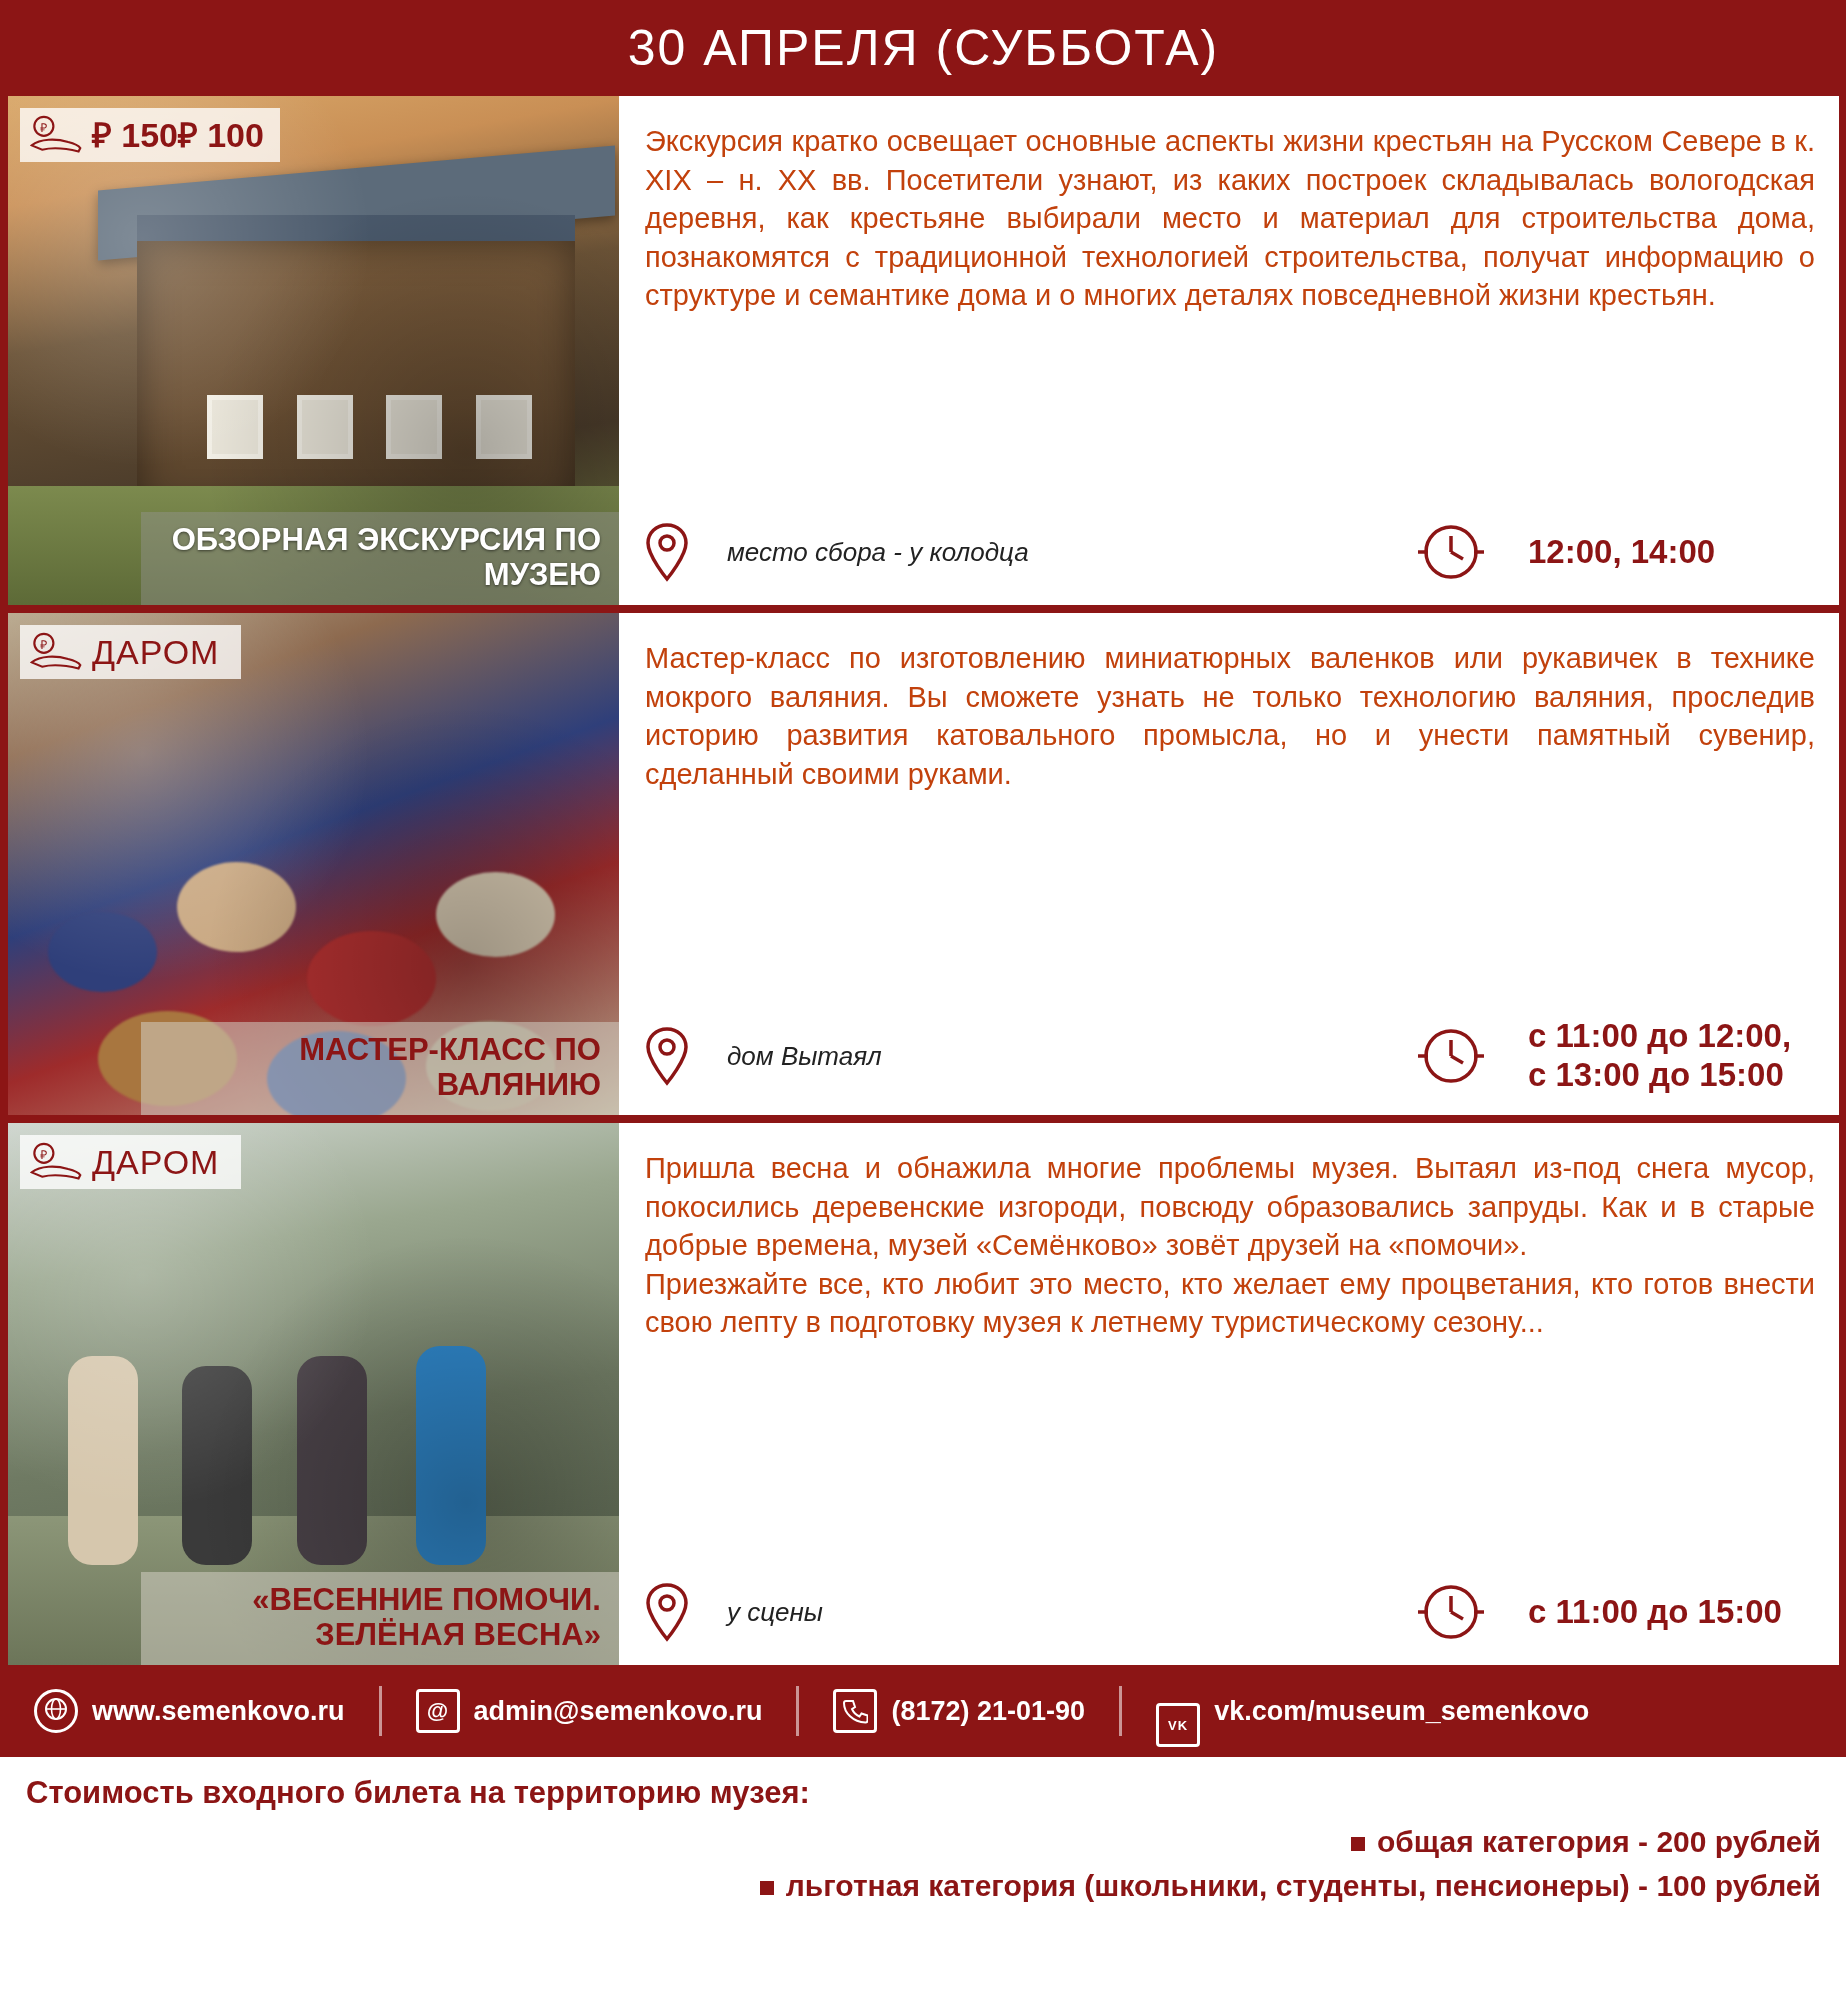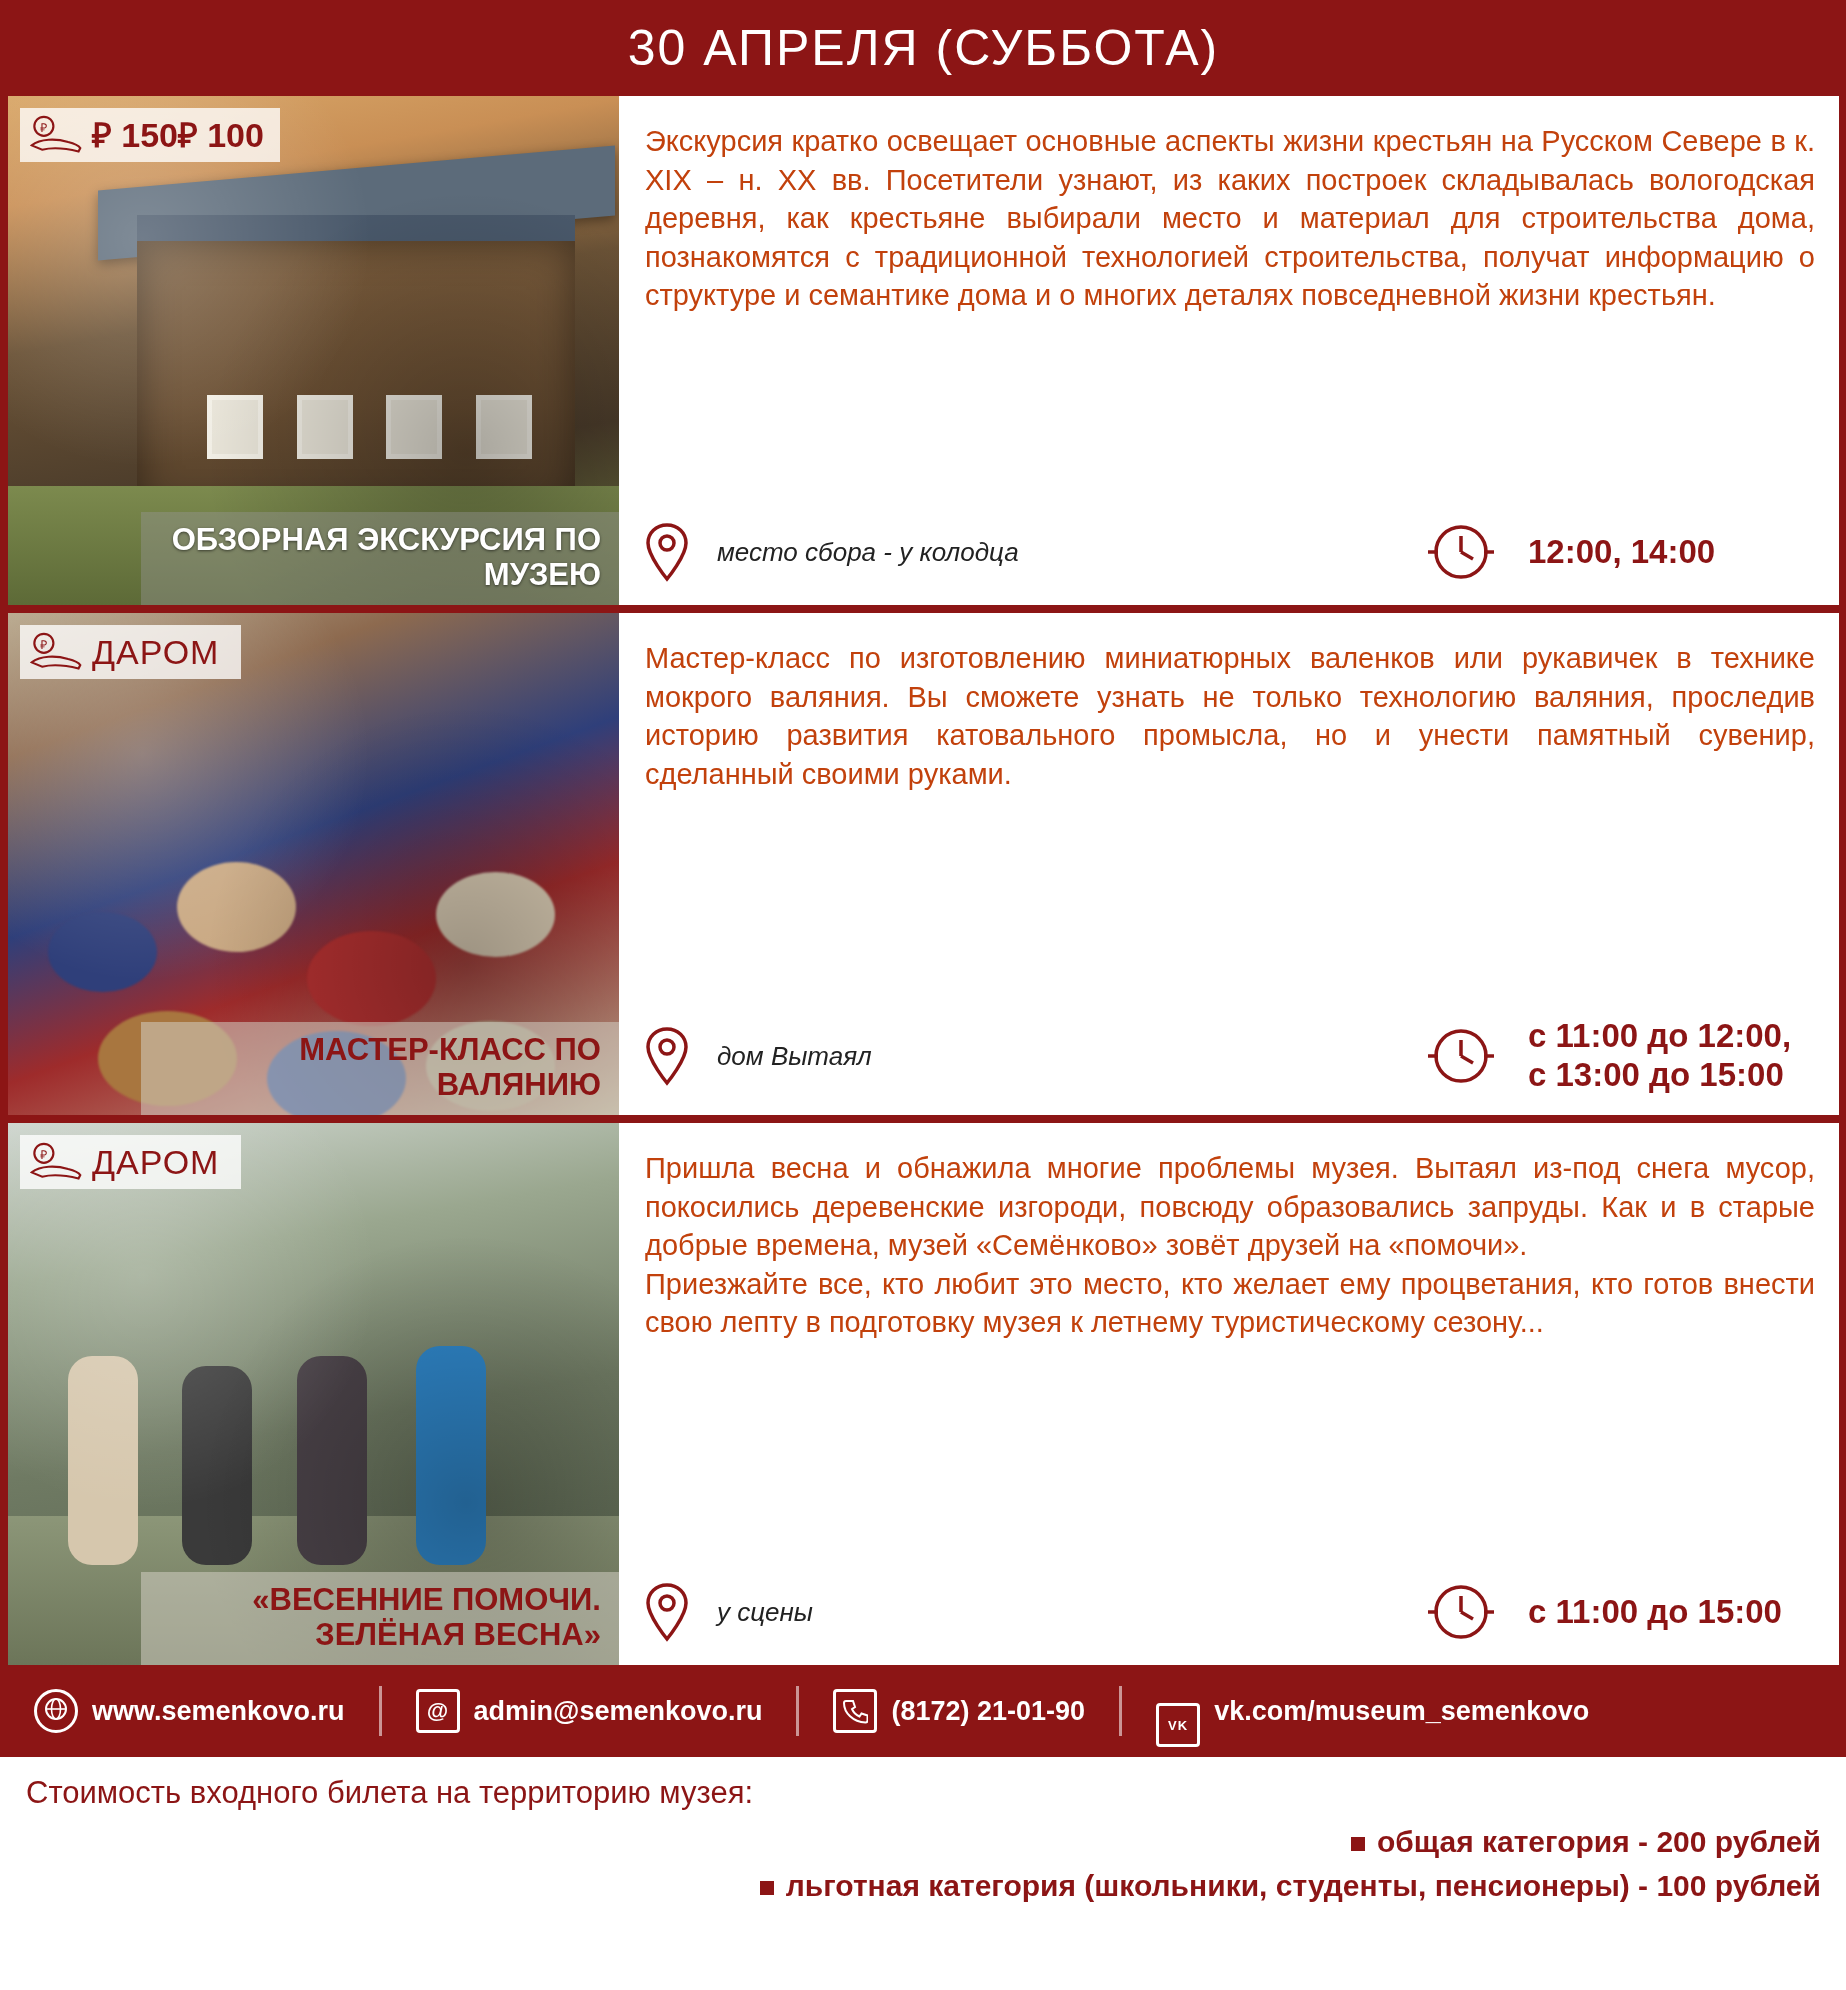--- a/index.html
+++ b/index.html
@@ -151,21 +151,21 @@
     font-size: 29px;
     line-height: 1.33;
     color: #c2410c;
     text-align: justify;
     font-family: "Liberation Sans", sans-serif;
   }
   .meta {
     display: flex;
     align-items: center;
     padding: 6px 0 20px 0;
-    gap: 22px;
+    gap: 32px;
   }
   .pin-icon { width: 44px; height: 60px; flex: 0 0 44px; }
   .place {
     font-size: 26px;
     font-style: italic;
     color: #222;
     flex: 1 1 auto;
     padding-left: 6px;
   }
   .clock-icon { width: 66px; height: 66px; flex: 0 0 66px; }
@@ -211,21 +211,21 @@
   .divider-v { width: 3px; height: 50px; background: rgba(255,255,255,.55); }
 
   
   .footer {
     background: #ffffff;
     padding: 18px 26px 24px 26px;
     flex: 1 1 auto;
   }
   .footer-title {
     color: #8c1515;
-    font-weight: normal;
+    font-weight: bold;
     font-size: 31px;
     margin-bottom: 14px;
   }
   .footer-list {
     list-style: none;
     text-align: right;
   }
   .footer-list li {
     color: #8c1515;
     font-weight: bold;

